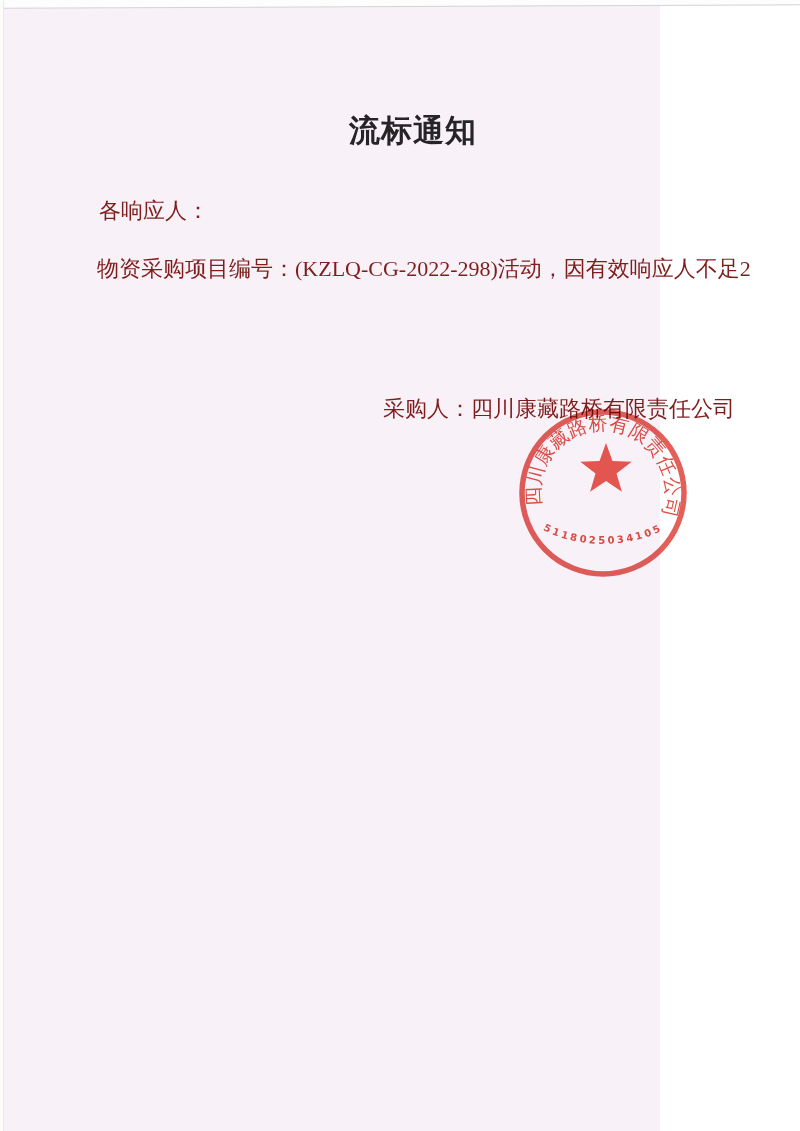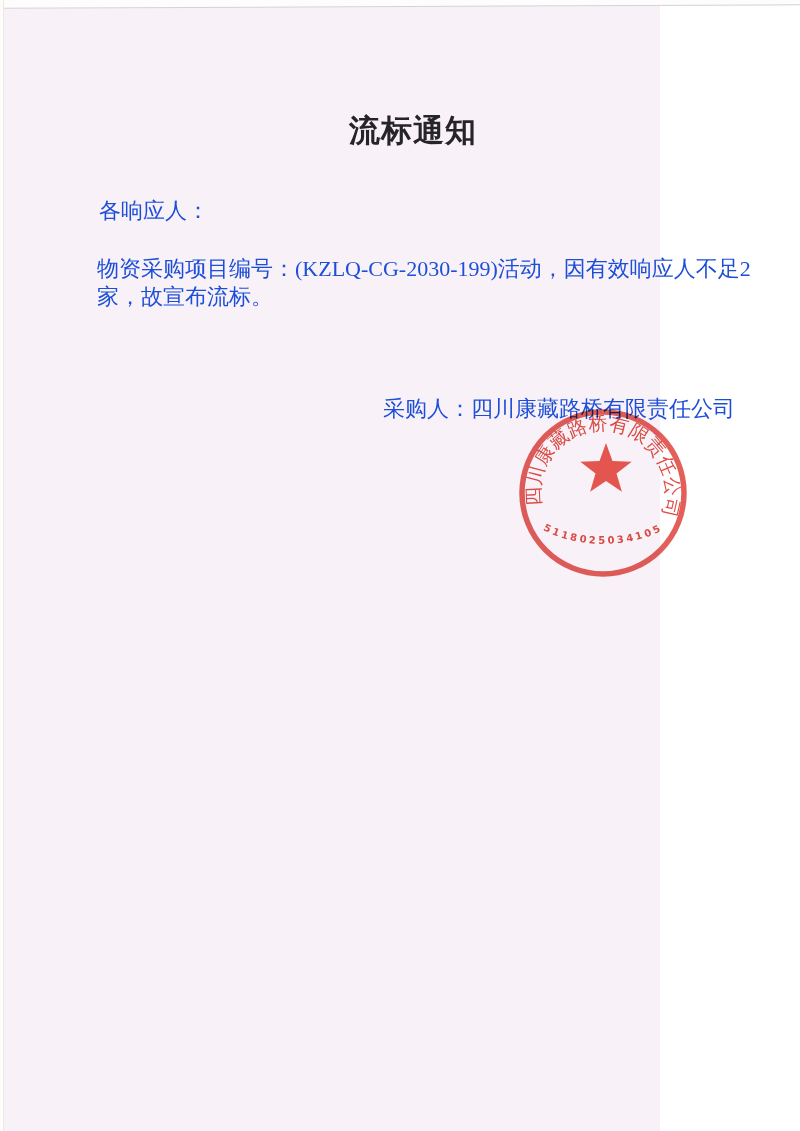--- a/index.html
+++ b/index.html
@@ -34,21 +34,21 @@
     font-size: 31px; font-weight: bold;
     letter-spacing: 1px;
     color: #262426;
     white-space: nowrap;
   }
   .line {
     position: absolute;
     font-size: 22px;
     line-height: 28px;
     white-space: nowrap;
-    color: #1d4ed8;
+    color: #7f1d1d;
   }
   .greeting   { left: 99px;  top: 197px; }
   .body-line1 { left: 145px; top: 227px; }
   .body-line2 { left: 97px;  top: 255px; }
   .body-line3 { left: 97px;  top: 283px; }
   .signature  { left: 383px; top: 395px; }
   .date-line  { left: 539px; top: 480px; letter-spacing: 1px; }
 
   .seal {
     position: absolute; left: 515px; top: 405px;
@@ -73,22 +73,21 @@
 <body>
 
 <div class="paper">
 
   <div class="scan-edge-top"></div>
   <div class="scan-edge-left"></div>
 
   <div class="doc-title">流标通知</div>
 
   <div class="line greeting">各响应人：</div>
-  <div class="line body-line2">物资采购项目编号：(KZLQ-CG-2030-199)活动，因有效响应人不足2</div>
-  <div class="line body-line3">家，故宣布流标。</div>
+  <div class="line body-line2">物资采购项目编号：(KZLQ-CG-2022-298)活动，因有效响应人不足2</div>
 
   <div class="line signature">采购人：四川康藏路桥有限责任公司</div>
 
   <div class="seal">
     <svg viewBox="0 0 176 176" xmlns="http://www.w3.org/2000/svg">
       <defs>
         <path id="sealTextArc" d="M 26 98.9 A 63 63 0 1 1 150 98.9" fill="none"></path>
         <path id="sealNumArc" d="M 25 123 A 85 48 0 0 0 151 123" fill="none"></path>
       </defs>
       <circle cx="88" cy="88" r="81" fill="none" stroke-width="5.5" opacity="0.9" stroke="#dd4038"></circle>

